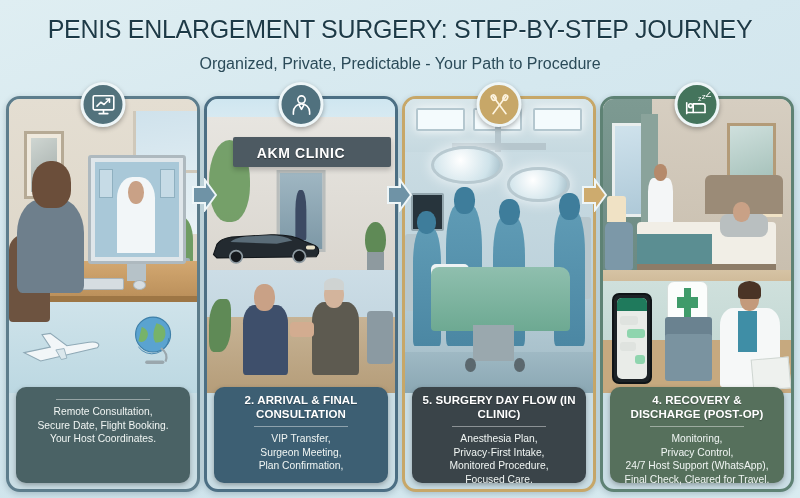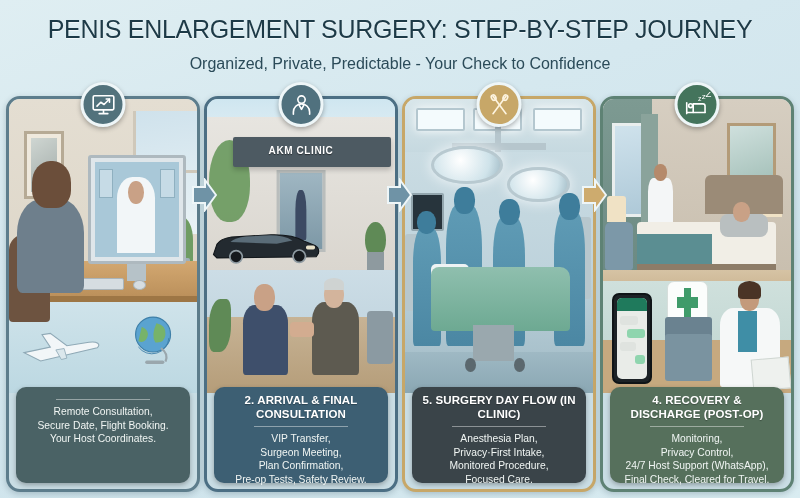--- a/index.html
+++ b/index.html
@@ -188,21 +188,21 @@
              background:#9fb0b8; border-radius:2px 2px 4px 4px; }
 
   
   .p2-sky { position:absolute; left:0; right:0; top:0; height:18%;
             background: linear-gradient(180deg,#cfe6f0,#e6f1f5); }
   .p2-bldg { position:absolute; left:0; right:0; top:6%; height:52%;
             background: linear-gradient(180deg,#e7e5e0,#dad6cf); }
   .p2-canopy { position:absolute; left:14%; right:2%; top:13%; height:10%;
             background:#4d5a62; border-radius:2px; box-shadow:0 3px 5px rgba(0,0,0,.2); }
   .p2-sign { position:absolute; left:50%; top:15.5%; transform:translateX(-50%);
-            font-size:10px; font-weight:bold; color:#ffffff; letter-spacing:.6px;
+            font-size:14px; font-weight:bold; color:#ffffff; letter-spacing:.6px;
             white-space:nowrap; text-shadow:0 1px 1px rgba(0,0,0,.5); }
   .p2-door { position:absolute; left:50%; transform:translateX(-50%); top:24%;
             width:26%; height:28%; background:linear-gradient(180deg,#9fb6c2,#7d98a6);
             border:3px solid #b9bdbc; }
   .p2-doorman { position:absolute; left:50%; transform:translateX(-50%); top:31%;
             width:6%; height:17%; background:#3c4a63; border-radius:40% 40% 8% 8%; }
   .p2-tree { position:absolute; left:1%; top:14%; width:22%; height:28%;
             background:#6f9c63; border-radius:50% 50% 44% 44%; opacity:.95; }
   .p2-car { position:absolute; left:1%; top:40%; width:60%; height:19%; }
   .p2-shrub { position:absolute; right:5%; top:42%; width:11%; height:12%;
@@ -344,21 +344,21 @@
   .p4-paper { position:absolute; right:1%; bottom:1%; width:20%; height:11%;
             background:#eef1ee; transform:rotate(-5deg); border:1px solid #cfd6d2; }
 </style>
 </head>
 <body>
 
 <div id="infographic">
 
   <div id="header">
     <div id="main-title">PENIS ENLARGEMENT SURGERY: STEP-BY-STEP JOURNEY</div>
-    <div id="subtitle">Organized, Private, Predictable - Your Check to Confidence</div>
+    <div id="subtitle">Organized, Private, Predictable - Your Path to Procedure</div>
   </div>
 
   <div id="panels">
 
     <div class="panel" id="panel-1" style="--frame:#5d7d8c; --capbg:#4a6265; --badge:#52727c;">
       <div class="panel-frame">
         <div class="art">
           <div class="scene">
             <div class="p1-wall"></div>
             <div class="p1-window"></div>
@@ -447,21 +447,20 @@
             <div class="p2-hands"></div>
           </div>
         </div>
         <div class="caption">
           <div class="cap-title">2. ARRIVAL &amp; FINAL CONSULTATION</div>
           <div class="cap-rule"></div>
           <div class="cap-body">
             <div>VIP Transfer,</div>
             <div>Surgeon Meeting,</div>
             <div>Plan Confirmation,</div>
-            <div>Pre-op Tests, Safety Review.</div>
           </div>
         </div>
       </div>
       <div class="badge">
         <svg width="26" height="26" viewBox="0 0 24 24" fill="none" stroke="#ffffff" stroke-width="1.5" stroke-linecap="round" stroke-linejoin="round">
           <circle cx="12" cy="7" r="3.4"></circle>
           <path d="M4.5 20.5 v-2 a7.5 7.5 0 0 1 15 0 v2"></path>
           <path d="M9.5 11.5 L12 16 L14.5 11.5"></path>
         </svg>
       </div>

